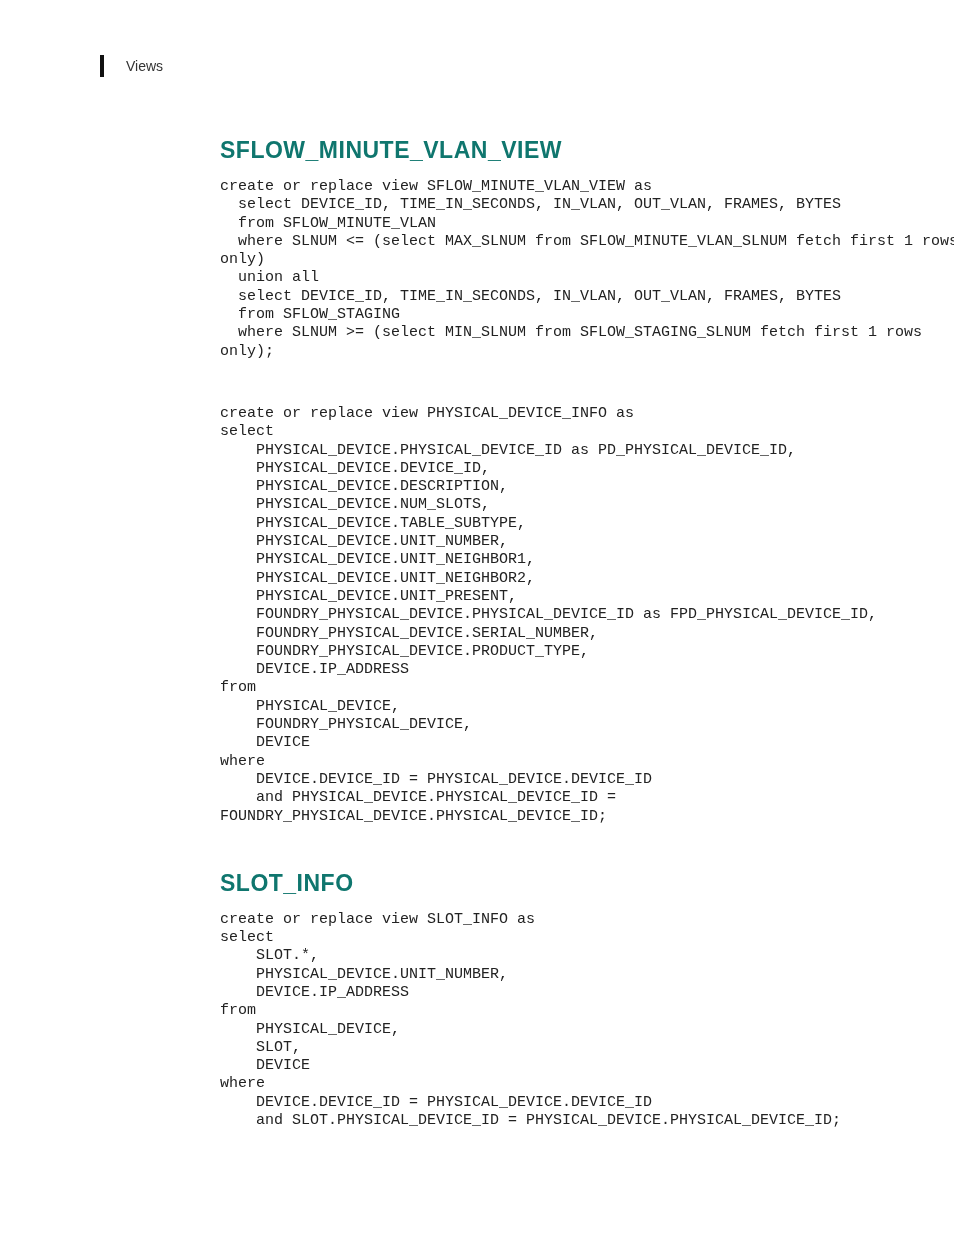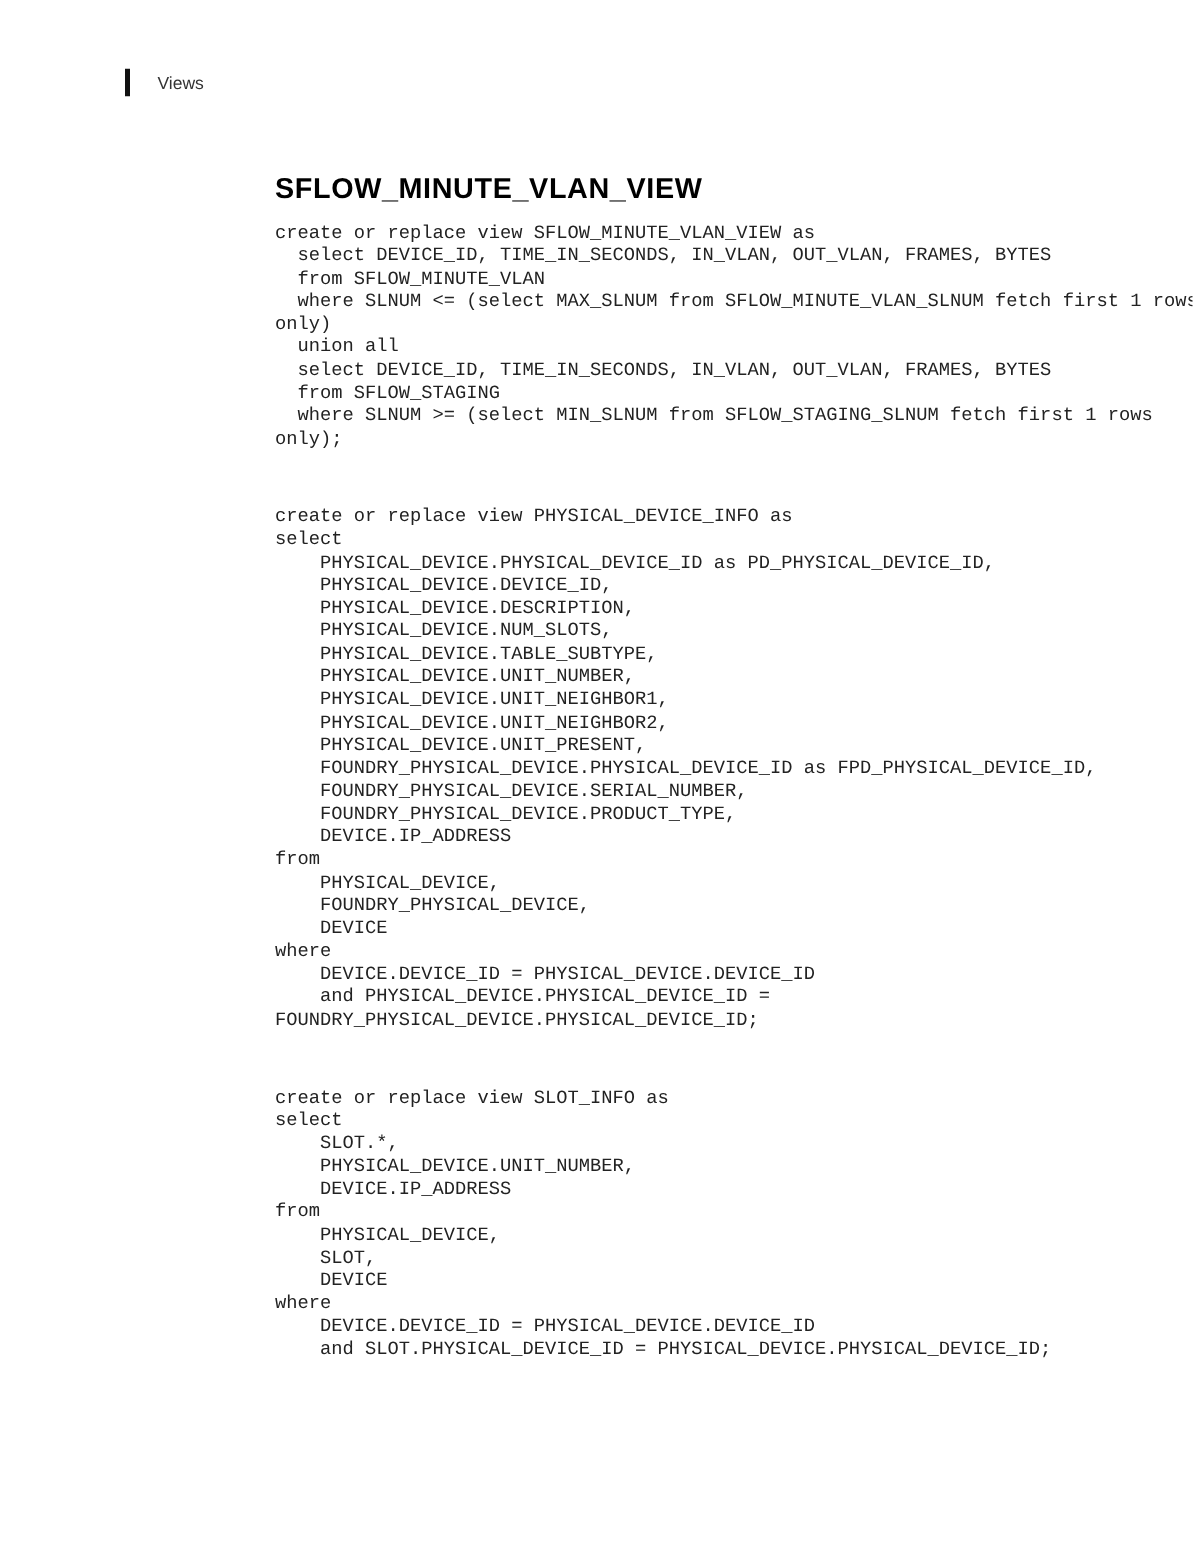--- a/index.html
+++ b/index.html
@@ -33,21 +33,21 @@
   }
   .content {
     margin-left: 120px;
   }
   h2.section-title {
     font-family: "Helvetica Neue", Helvetica, Arial, sans-serif;
     font-weight: 700;
     font-size: 23px;
     letter-spacing: 0.5px;
     margin: 0 0 14px 0;
-    color: #000000;
+    color: #0f766e;
     font-stretch: condensed;
   }
   pre.code {
     font-family: Liberation Mono, monospace;
     font-size: 15px;
     line-height: 1.22;
     white-space: pre;
     margin: 0 0 44px 0;
     color: #222;
   }
@@ -94,20 +94,21 @@
     DEVICE.IP_ADDRESS
 from
     PHYSICAL_DEVICE,
     FOUNDRY_PHYSICAL_DEVICE,
     DEVICE
 where
     DEVICE.DEVICE_ID = PHYSICAL_DEVICE.DEVICE_ID
     and PHYSICAL_DEVICE.PHYSICAL_DEVICE_ID =
 FOUNDRY_PHYSICAL_DEVICE.PHYSICAL_DEVICE_ID;</pre>
 
+    <h2 class="section-title">SLOT_INFO</h2>
     <pre class="code">create or replace view SLOT_INFO as
 select
     SLOT.*,
     PHYSICAL_DEVICE.UNIT_NUMBER,
     DEVICE.IP_ADDRESS
 from
     PHYSICAL_DEVICE,
     SLOT,
     DEVICE
 where

